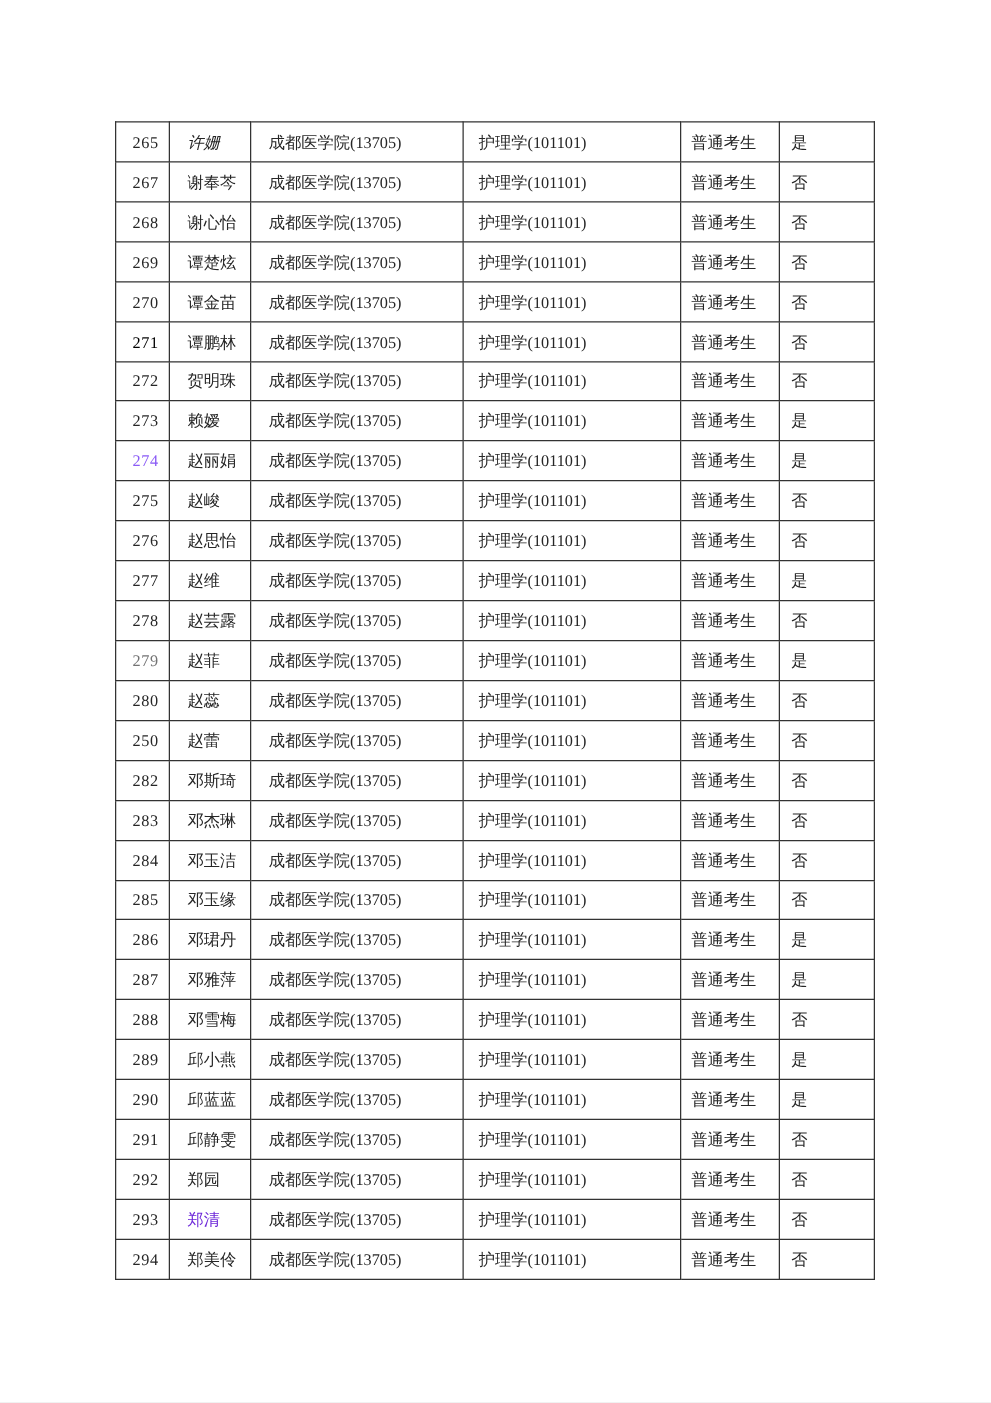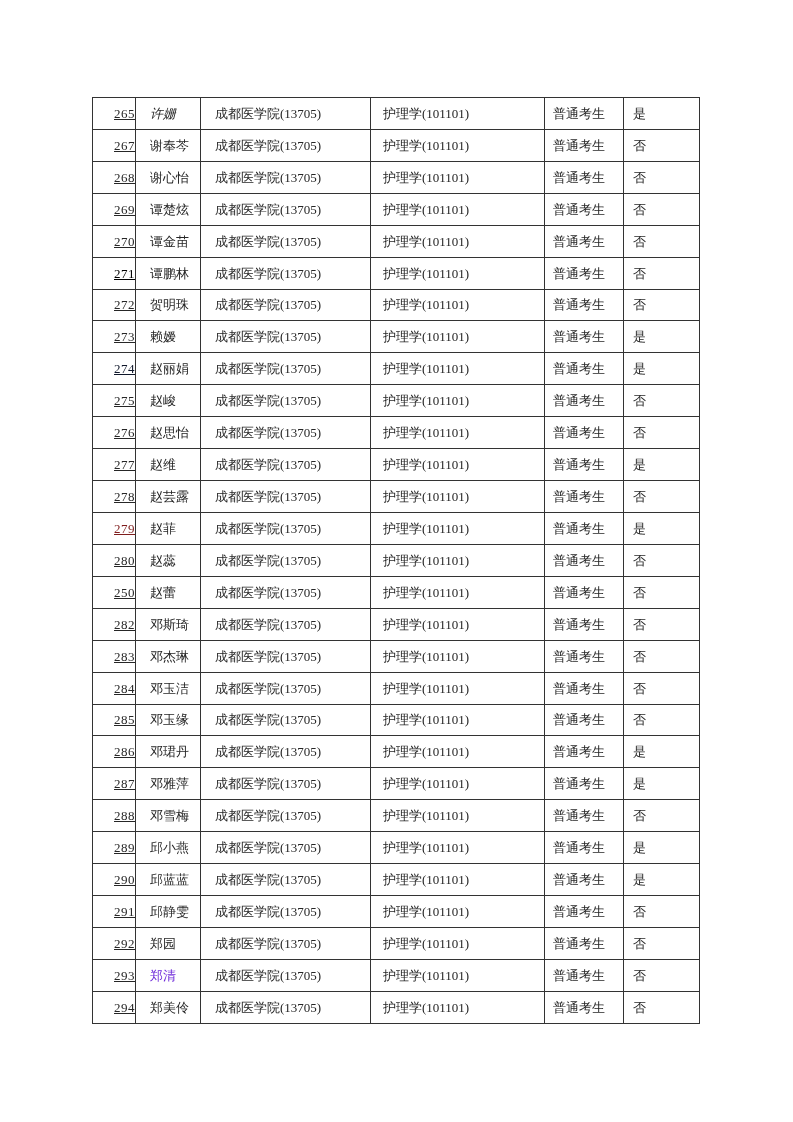--- a/index.html
+++ b/index.html
@@ -30,23 +30,22 @@
     font-family: "Liberation Serif", "DejaVu Serif", serif;
     font-size: 13px;
     color: #262626;
     vertical-align: middle;
     padding: 0 3px 0 10px;
     white-space: nowrap;
     overflow: hidden;
     line-height: 1;
   }
   table.roster td.c-no {
-    padding-left: 21px;
+    padding-left: 13px;
     letter-spacing: 0.5px;
-    text-decoration: underline;
   }
   table.roster td.c-name { padding-left: 14px; }
   table.roster td.c-school { padding-left: 14px; }
   table.roster td.c-major { padding-left: 12px; }
   table.roster td.c-cat { padding-left: 8px; }
   table.roster td.c-flag { padding-left: 9px; }
 </style>
 </head>
 <body>
 
@@ -119,21 +118,21 @@
   </tr>
         <tr>
     <td class="c-no" style="border-color: rgb(51, 51, 51); color: rgb(38, 38, 38);">273</td>
     <td class="c-name" style="border-color: rgb(51, 51, 51); color: rgb(38, 38, 38);">赖嫒</td>
     <td class="c-school" style="border-color: rgb(51, 51, 51); color: rgb(38, 38, 38);">成都医学院(13705)</td>
     <td class="c-major" style="border-color: rgb(51, 51, 51); color: rgb(38, 38, 38);">护理学(101101)</td>
     <td class="c-cat" style="border-color: rgb(51, 51, 51); color: rgb(38, 38, 38);">普通考生</td>
     <td class="c-flag" style="border-color: rgb(51, 51, 51); color: rgb(38, 38, 38);">是</td>
   </tr>
         <tr>
-    <td class="c-no" style="border-color: rgb(51, 51, 51); color: #0f172a; margin-top: 24px;">274</td>
+    <td class="c-no" style="border-color: rgb(51, 51, 51); color: #8b5cf6; margin-top: 24px;">274</td>
     <td class="c-name" style="border-color: rgb(51, 51, 51); color: rgb(38, 38, 38);">赵丽娟</td>
     <td class="c-school" style="border-color: rgb(51, 51, 51); color: rgb(38, 38, 38);">成都医学院(13705)</td>
     <td class="c-major" style="border-color: rgb(51, 51, 51); color: rgb(38, 38, 38);">护理学(101101)</td>
     <td class="c-cat" style="border-color: rgb(51, 51, 51); color: rgb(38, 38, 38);">普通考生</td>
     <td class="c-flag" style="border-color: rgb(51, 51, 51); color: rgb(38, 38, 38);">是</td>
   </tr>
         <tr>
     <td class="c-no" style="border-color: rgb(51, 51, 51); color: rgb(38, 38, 38);">275</td>
     <td class="c-name" style="border-color: rgb(51, 51, 51); color: rgb(38, 38, 38);">赵峻</td>
     <td class="c-school" style="border-color: rgb(51, 51, 51); color: rgb(38, 38, 38);">成都医学院(13705)</td>
@@ -159,21 +158,21 @@
   </tr>
         <tr>
     <td class="c-no" style="border-color: rgb(51, 51, 51); color: rgb(38, 38, 38);">278</td>
     <td class="c-name" style="border-color: rgb(51, 51, 51); color: rgb(38, 38, 38);">赵芸露</td>
     <td class="c-school" style="border-color: rgb(51, 51, 51); color: rgb(38, 38, 38);">成都医学院(13705)</td>
     <td class="c-major" style="border-color: rgb(51, 51, 51); color: rgb(38, 38, 38);">护理学(101101)</td>
     <td class="c-cat" style="border-color: rgb(51, 51, 51); color: rgb(38, 38, 38);">普通考生</td>
     <td class="c-flag" style="border-color: rgb(51, 51, 51); color: rgb(38, 38, 38);">否</td>
   </tr>
         <tr>
-    <td class="c-no" style="border-color: rgb(51, 51, 51); color: #7f1d1d;">279</td>
+    <td class="c-no" style="border-color: rgb(51, 51, 51); color: #737373;">279</td>
     <td class="c-name" style="border-color: rgb(51, 51, 51); color: rgb(38, 38, 38);">赵菲</td>
     <td class="c-school" style="border-color: rgb(51, 51, 51); color: rgb(38, 38, 38);">成都医学院(13705)</td>
     <td class="c-major" style="border-color: rgb(51, 51, 51); color: rgb(38, 38, 38);">护理学(101101)</td>
     <td class="c-cat" style="border-color: rgb(51, 51, 51); color: rgb(38, 38, 38);">普通考生</td>
     <td class="c-flag" style="border-color: rgb(51, 51, 51); color: rgb(38, 38, 38);">是</td>
   </tr>
         <tr>
     <td class="c-no" style="border-color: rgb(51, 51, 51); color: rgb(38, 38, 38);">280</td>
     <td class="c-name" style="border-color: rgb(51, 51, 51); color: rgb(38, 38, 38);">赵蕊</td>
     <td class="c-school" style="border-color: rgb(51, 51, 51); color: rgb(38, 38, 38);">成都医学院(13705)</td>

